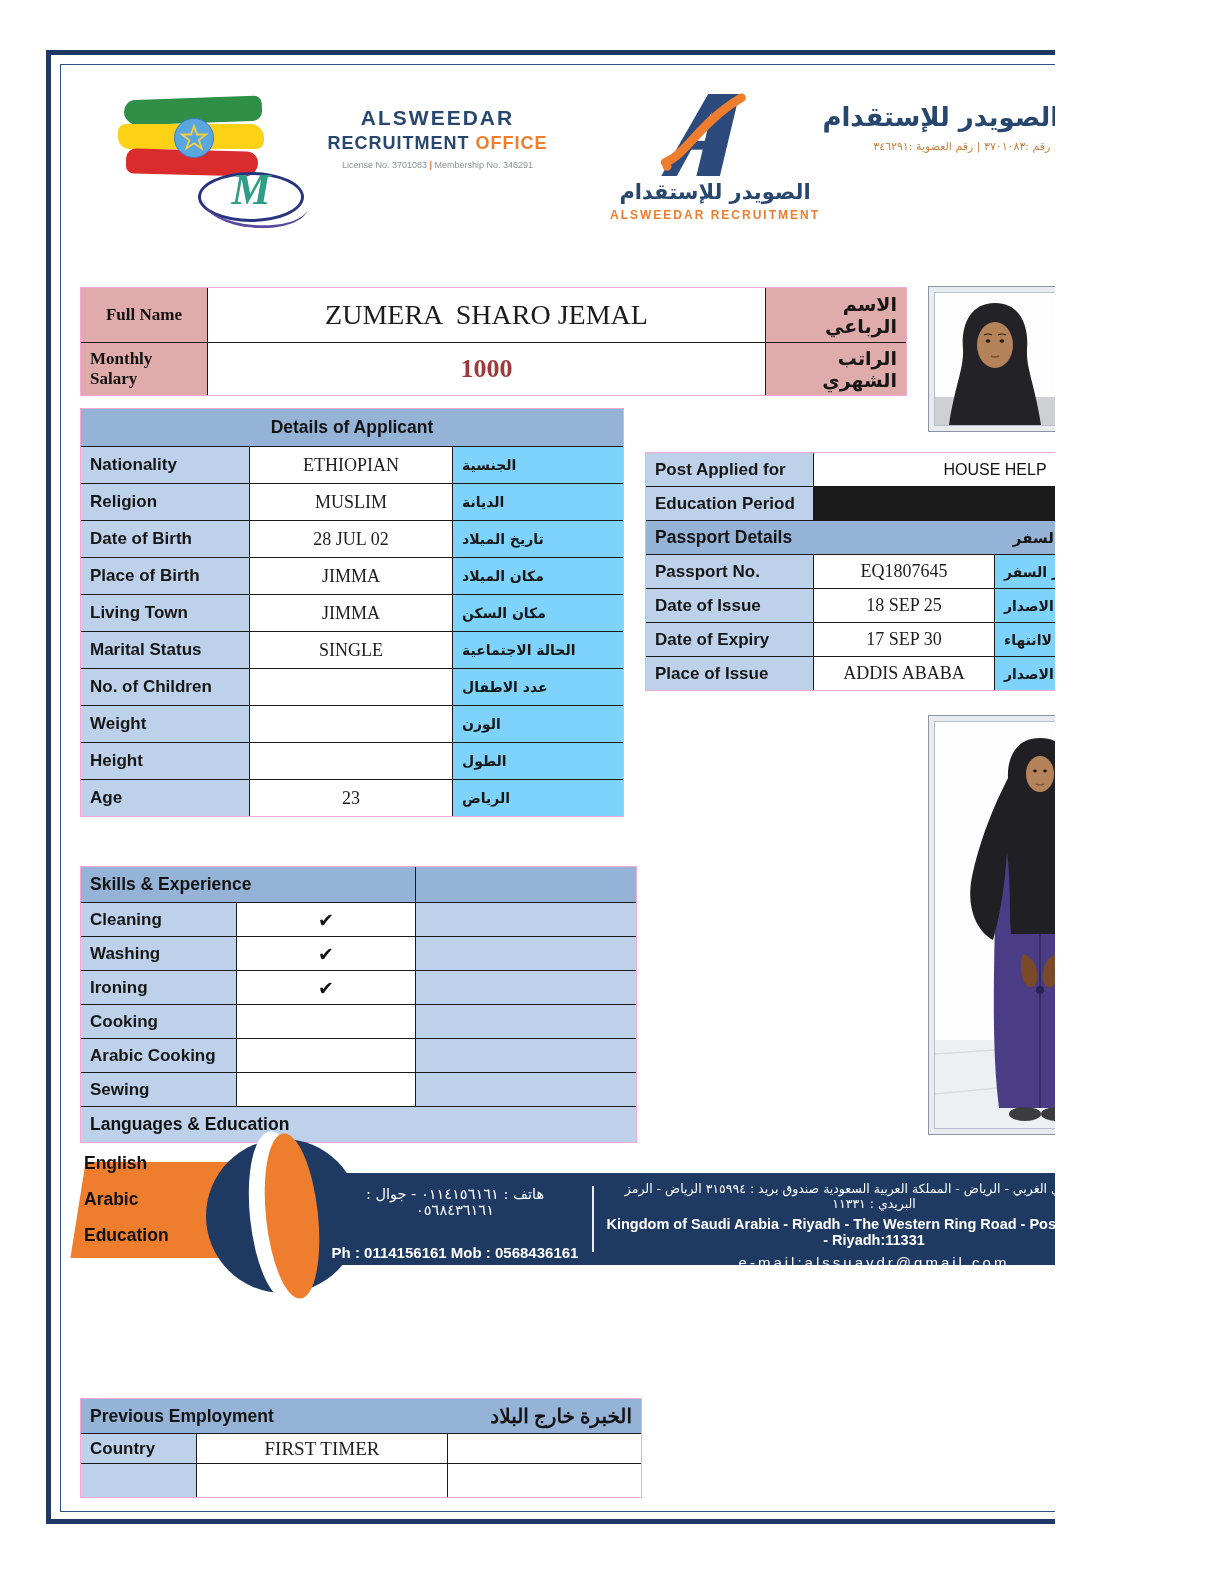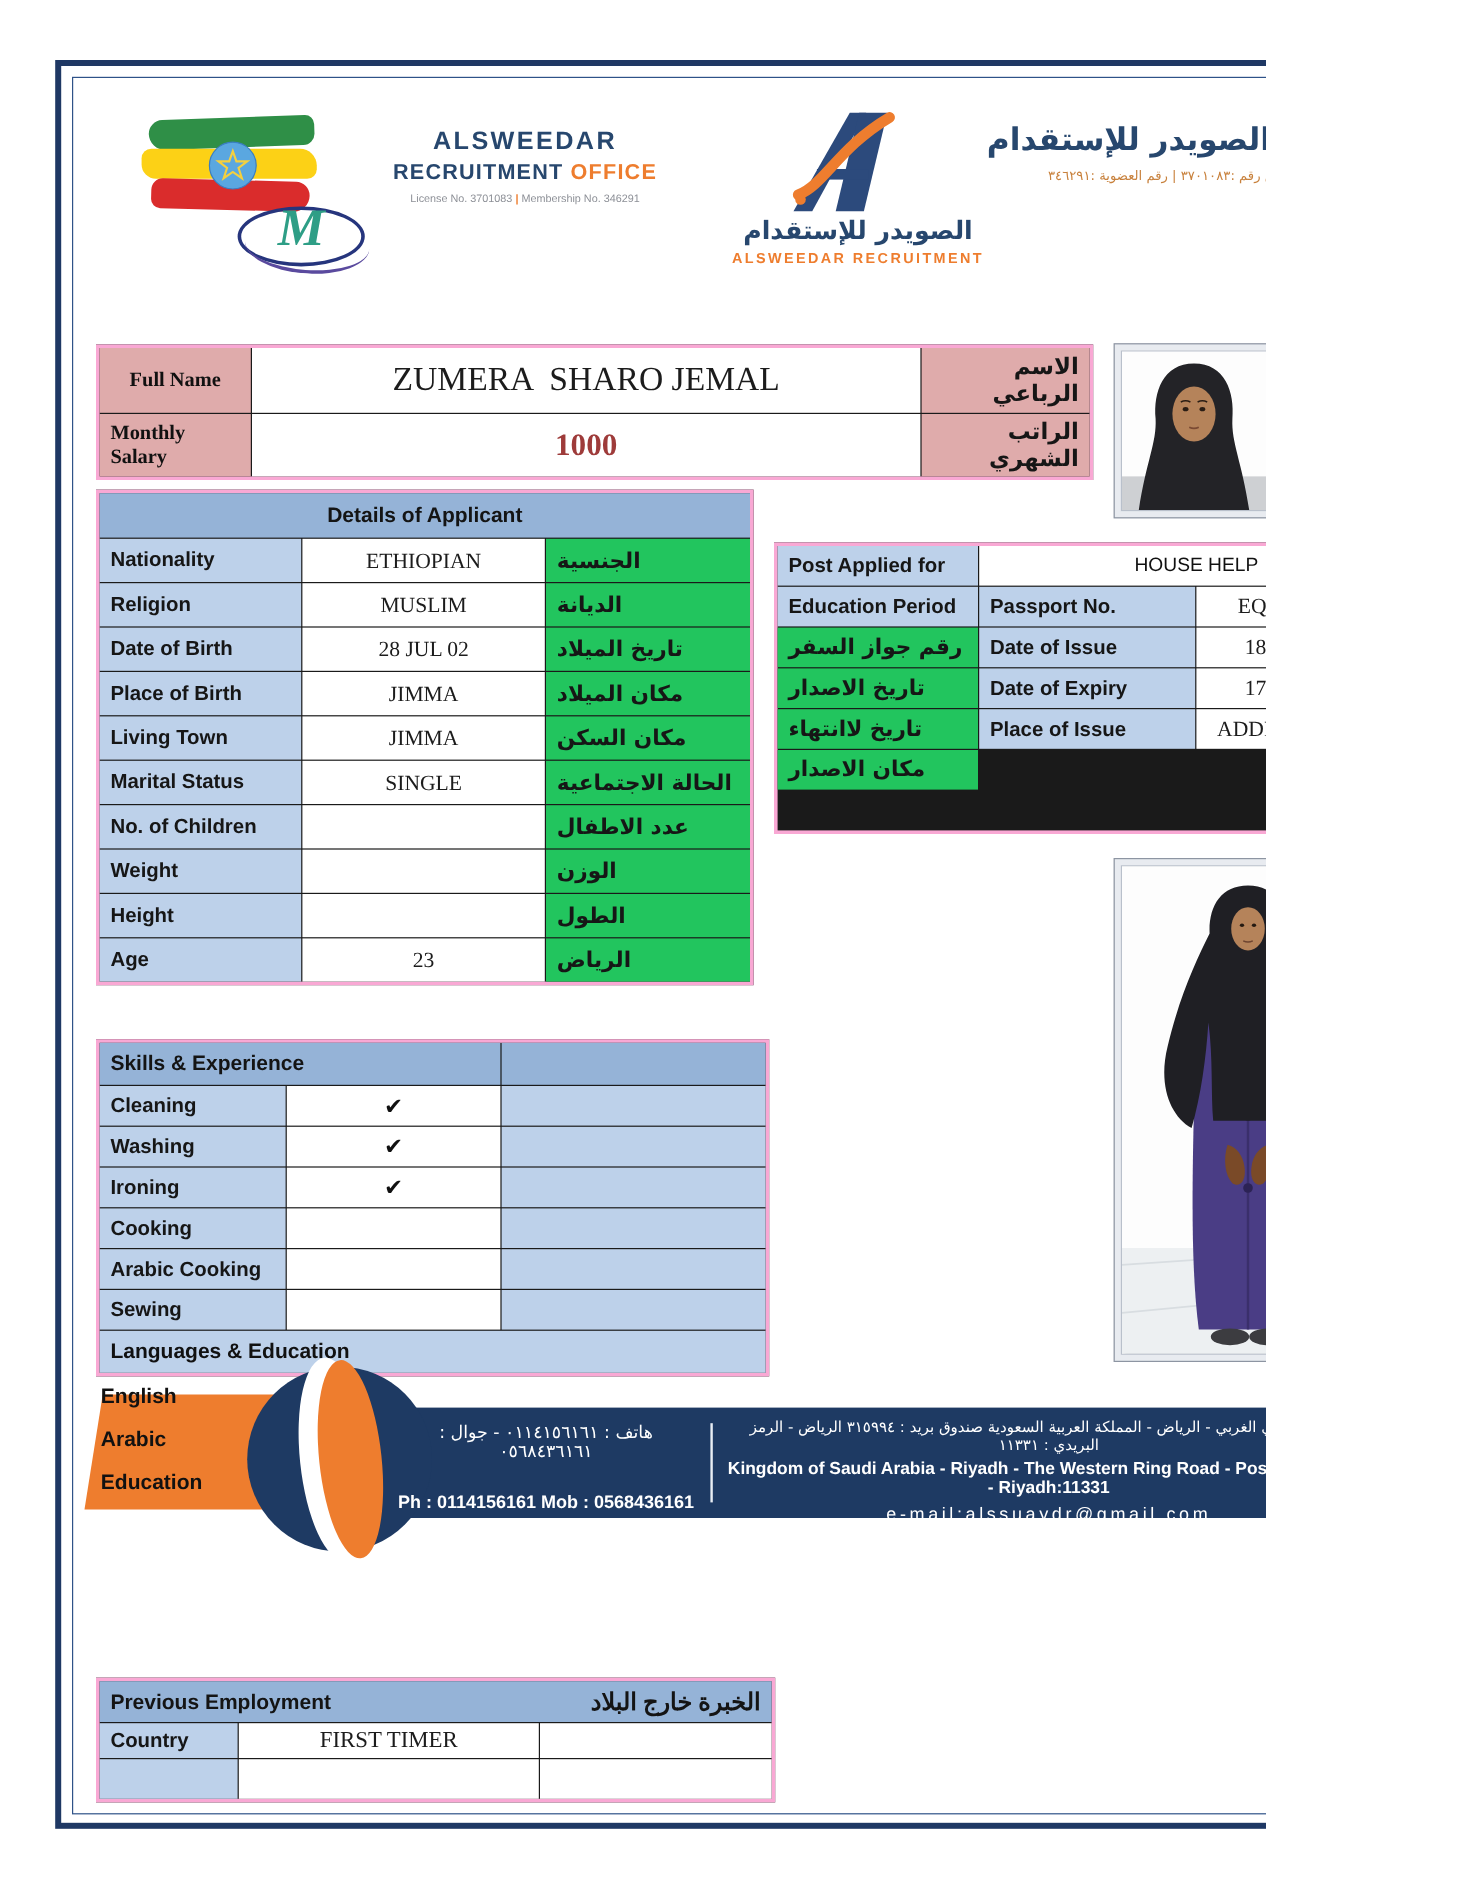--- a/index.html
+++ b/index.html
@@ -31,27 +31,27 @@
           font-style:italic;font-weight:700;font-size:44px;color:#2e9e86;}
   .a-logo{position:absolute;left:605px;top:90px;width:220px;text-align:center;}
   .a-logo svg{display:block;margin:0 auto;}
   .a-logo .ar{font-family:"DejaVu Sans",sans-serif;font-weight:700;font-size:21px;color:#27476e;direction:rtl;margin-top:2px;}
   .a-logo .en{font-size:12px;font-weight:700;color:#ee7d2e;letter-spacing:2px;margin-top:4px;}
   .office-ar{position:absolute;left:815px;top:102px;width:330px;text-align:center;}
   .office-ar .t{font-family:"DejaVu Sans",sans-serif;font-weight:700;font-size:26px;color:#27476e;direction:rtl;}
   .office-ar .t .acc{color:#ee7d2e;}
   .office-ar .lic{font-family:"DejaVu Sans",sans-serif;font-size:11px;color:#c8813c;direction:rtl;margin-top:8px;}
   
-  .gtbl{position:absolute;display:grid;gap:1px;background:#1a1a1a;border:3px solid #f9a8d4;}
+  .gtbl{position:absolute;display:grid;gap:1px;background:#1a1a1a;border:1px solid #f9a8d4;}
   .cell{display:flex;align-items:center;background:#fff;padding:0 9px;box-sizing:border-box;overflow:hidden;}
   .lblc{background:#bdd1ea;font-weight:700;font-size:17px;color:#161616;}
   .valc{justify-content:center;font-family:"Liberation Serif",serif;font-size:18px;color:#1c1c1c;}
   .sansval{justify-content:center;font-family:"Liberation Sans",sans-serif;font-size:16px;}
-  .arc{background:#22c55e;justify-content:flex-end;font-family:"DejaVu Sans",sans-serif;
-       font-weight:700;font-size:18px;direction:rtl;color:#161616;}
+  .arc{background:#7dd3fc;justify-content:flex-end;font-family:"DejaVu Sans",sans-serif;
+       font-weight:700;font-size:14px;direction:rtl;color:#161616;}
   .hdrc{background:#95b3d7;font-weight:700;font-size:17.5px;color:#141414;}
   .center{justify-content:center;}
   
   .name-tbl{left:80px;top:287px;grid-template-columns:126px 557px 140px;grid-template-rows:54px 52px;}
   .pinkc{background:#dfabab;}
   .name-lbl{justify-content:center;font-family:"Liberation Serif",serif;font-weight:700;font-size:17px;}
   .name-val{font-size:28px;white-space:pre;}
   .salary-val{font-size:26px;font-weight:700;color:#9e3b3a;}
   .name-ar{font-size:19px;}
   
@@ -221,20 +221,24 @@
     <div class="cell valc">23</div>
     <div class="cell arc">الرياض</div>
   </div>
 
   <div class="gtbl app-tbl">
     <div class="cell lblc">Post Applied for</div>
     <div class="cell sansval span23">HOUSE HELP</div>
 
     <div class="cell lblc">Education Period</div>
 
+    <div class="cell hdrc pass-hdr">
+      <span>Passport Details</span>
+      <span class="arh">بيانات جوز السفر</span>
+    </div>
 
     <div class="cell lblc">Passport No.</div>
     <div class="cell valc">EQ1807645</div>
     <div class="cell arc">رقم جواز السفر</div>
 
     <div class="cell lblc">Date of Issue</div>
     <div class="cell valc">18 SEP 25</div>
     <div class="cell arc">تاريخ الاصدار</div>
 
     <div class="cell lblc">Date of Expiry</div>

